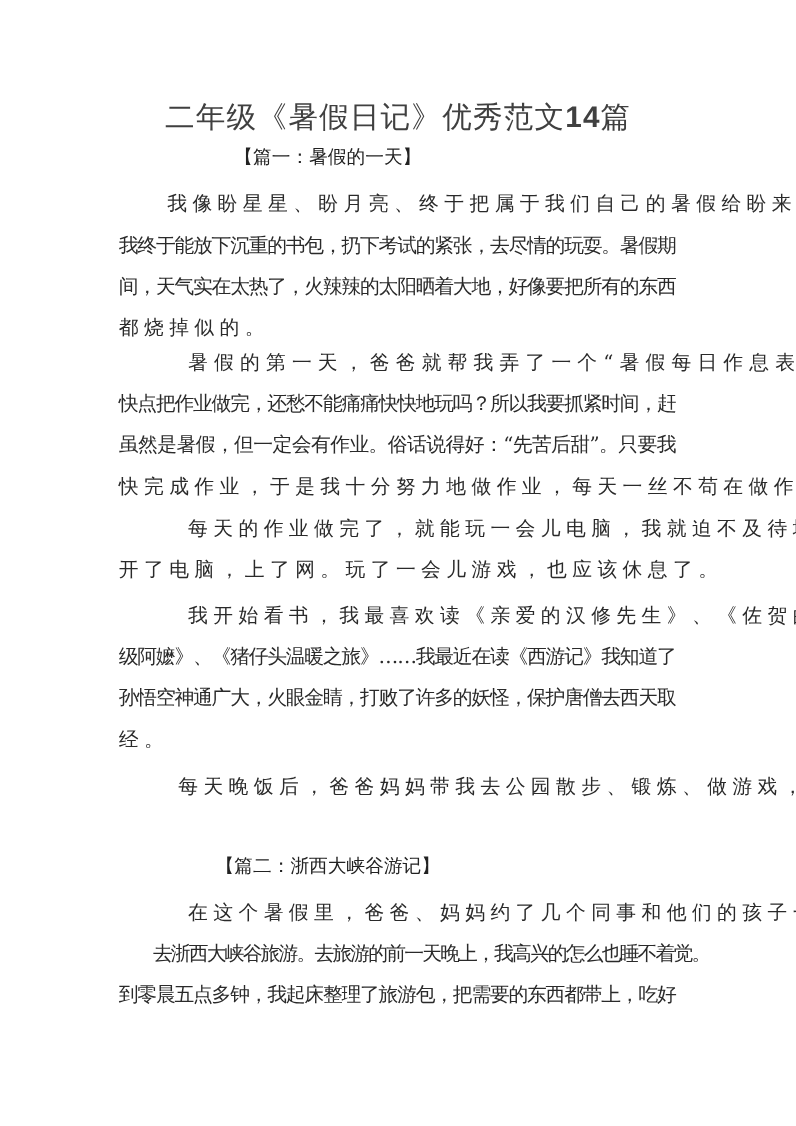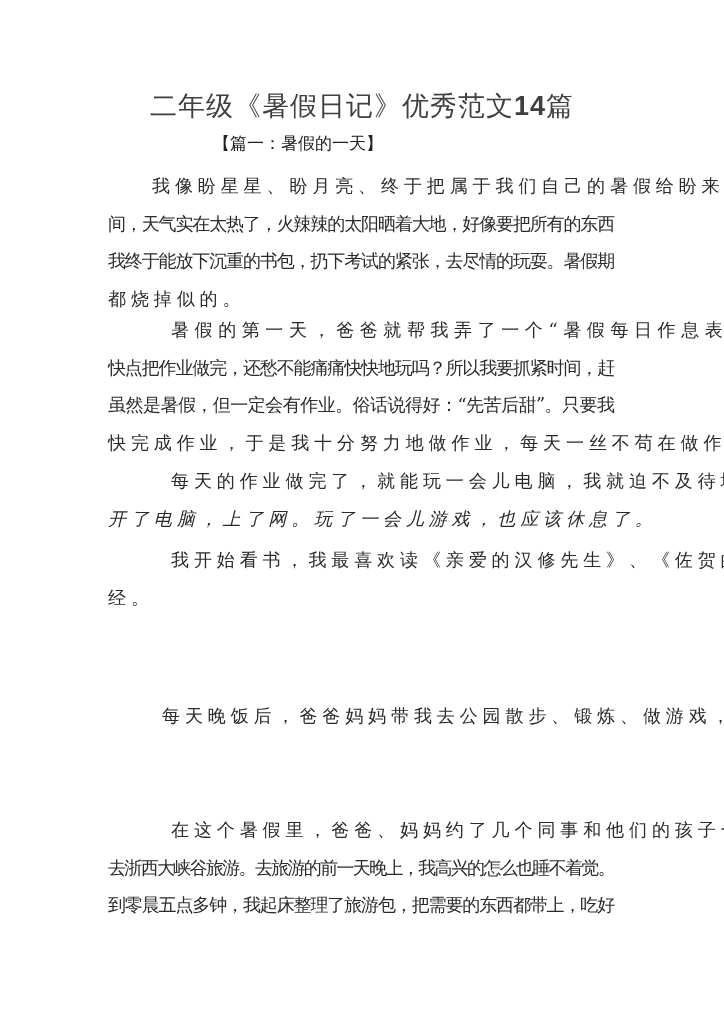--- a/index.html
+++ b/index.html
@@ -23,46 +23,49 @@
 <div class="page">
 
   <div class="title">
     <span>二年级《暑假日记》优秀范文</span><span class="num">14</span><span>篇</span>
   </div>
 
   <div class="heading" style="top:131px;">【篇一：暑假的一天】</div>
 
   <div class="para" style="top:167px;">
     <span class="ln indent" style="padding-left: 44px; letter-spacing: 4.9px; display: block;">我像盼星星、盼月亮、终于把属于我们自己的暑假给盼来了。</span>
+    <span class="ln justify" style="letter-spacing: -1.13px; display: block;">我终于能放下沉重的书包，扔下考试的紧张，去尽情的玩耍。暑假期</span>
     <span class="ln justify" style="letter-spacing: -1.13px; display: block;">间，天气实在太热了，火辣辣的太阳晒着大地，好像要把所有的东西</span>
-    <span class="ln justify" style="letter-spacing: -1.13px; display: block;">我终于能放下沉重的书包，扔下考试的紧张，去尽情的玩耍。暑假期</span>
     <span class="ln" style="letter-spacing: 4.9px; display: block;">都烧掉似的。</span>
   </div>
 
   <div class="para" style="top:311px;">
     <span class="ln indent" style="padding-left: 63px; letter-spacing: 5.59px; display: block;">暑假的第一天，爸爸就帮我弄了一个“暑假每日作息表”。</span>
     <span class="ln justify" style="letter-spacing: -1.13px; display: block;">快点把作业做完，还愁不能痛痛快快地玩吗？所以我要抓紧时间，赶</span>
     <span class="ln justify" style="letter-spacing: -0.53px; display: block;">虽然是暑假，但一定会有作业。俗话说得好：“先苦后甜”。只要我</span>
     <span class="ln" style="letter-spacing: 4.9px; display: block;">快完成作业，于是我十分努力地做作业，每天一丝不苟在做作业。</span>
   </div>
 
   <div class="para" style="top:462px;">
     <span class="ln indent" style="padding-left: 63px; letter-spacing: 4.9px; display: block;">每天的作业做完了，就能玩一会儿电脑，我就迫不及待地打</span>
-    <span class="ln" style="letter-spacing: 4.9px; display: block; font-style: italic;">开了电脑，上了网。玩了一会儿游戏，也应该休息了。</span>
+    <span class="ln" style="letter-spacing: 4.9px; display: block;">开了电脑，上了网。玩了一会儿游戏，也应该休息了。</span>
   </div>
 
   <div class="para" style="top:541px;">
     <span class="ln indent" style="padding-left: 63px; letter-spacing: 4.9px; display: block;">我开始看书，我最喜欢读《亲爱的汉修先生》、《佐贺的超</span>
+    <span class="ln justify" style="letter-spacing: -1.13px; display: block;">级阿嬷》、《猪仔头温暖之旅》……我最近在读《西游记》我知道了</span>
+    <span class="ln justify" style="letter-spacing: -1.13px; display: block;">孙悟空神通广大，火眼金睛，打败了许多的妖怪，保护唐僧去西天取</span>
     <span class="ln" style="letter-spacing: 4.9px; display: block;">经。</span>
   </div>
 
   <div class="para" style="top:697px;">
     <span class="ln indent" style="padding-left: 54px; letter-spacing: 4.9px; display: block;">每天晚饭后，爸爸妈妈带我去公园散步、锻炼、做游戏，一家</span>
   </div>
 
+  <div class="heading" style="top:776px;">【篇二：浙西大峡谷游记】</div>
 
   <div class="para" style="top:811px;">
     <span class="ln indent" style="padding-left: 63px; letter-spacing: 4.9px; display: block;">在这个暑假里，爸爸、妈妈约了几个同事和他们的孩子一起</span>
-    <span class="ln justify" style="letter-spacing: -1.68px; display: block;">去浙西大峡谷旅游。去旅游的前一天晚上，我高兴的怎么也睡不着觉。</span>
+    <span class="ln justify" style="letter-spacing: -1.68px; display: block; margin-left: 31px;">去浙西大峡谷旅游。去旅游的前一天晚上，我高兴的怎么也睡不着觉。</span>
     <span class="ln justify" style="letter-spacing: -1.13px; display: block;">到零晨五点多钟，我起床整理了旅游包，把需要的东西都带上，吃好</span>
   </div>
 
 </div>
 
 </body></html>

